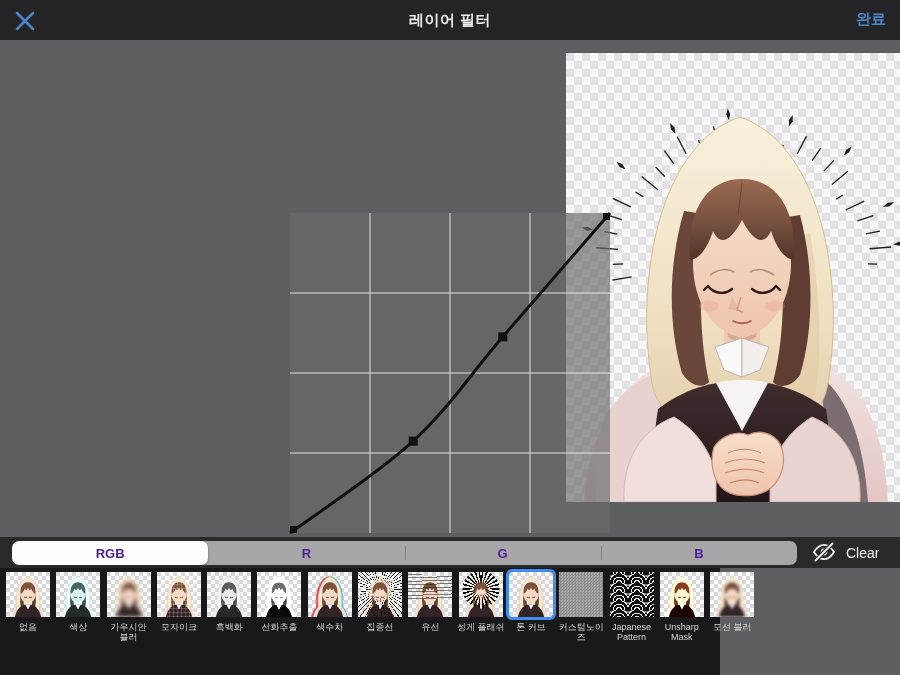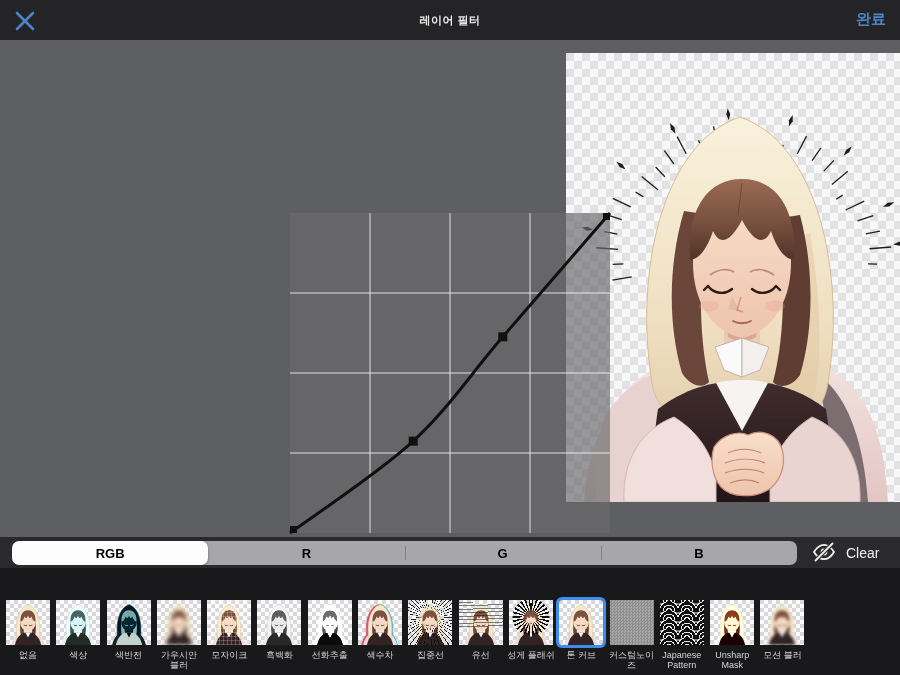--- a/index.html
+++ b/index.html
@@ -6,54 +6,54 @@
   html,body { width:900px; height:675px; overflow:hidden; background:#000;
     font-family:"Liberation Sans","DejaVu Sans",sans-serif; }
   .app { position:relative; width:900px; height:675px; background:#5d5f62; }
 
   
   .hdr { position:absolute; top:0; left:0; width:900px; height:40px; background:#242427;
     display:flex; align-items:center; }
   .hdr-close { position:absolute; left:12px; top:8px; width:26px; height:26px; background:none;
     border:none; cursor:pointer; }
   .hdr-close svg { width:100%; height:100%; }
-  .hdr-title { flex:1; text-align:center; color:#ececec; font-size:11px; font-weight:bold;
+  .hdr-title { flex:1; text-align:center; color:#ececec; font-size:15px; font-weight:bold;
     letter-spacing:.5px; }
   .hdr-done { position:absolute; right:14px; top:10px; background:none; border:none;
     color:#4d86c6; font-size:15px; font-weight:bold; cursor:pointer;
     font-family:"Liberation Sans",sans-serif;text-align:center; }
 
   
   .canvas { position:absolute; top:40px; left:0; width:900px; height:497px; background:#5d5f62; overflow:hidden; }
   .preview { position:absolute; left:566px; top:13px; width:334px; height:449px;
     background:repeating-conic-gradient(#f7f7f8 0 90deg,#e2e2e4 0 180deg) 0 0/16px 16px; }
   .preview svg { position:absolute; inset:0; width:100%; height:100%; }
   .grid-overlay { position:absolute; left:290px; top:173px; width:320px; height:320px;
     background:rgba(106,106,109,.68); cursor:crosshair; }
   .grid-overlay svg { position:absolute; inset:0; width:100%; height:100%; overflow:visible; }
 
   
   .chbar { position:absolute; top:537px; left:0; width:900px; height:31px; background:#2a2a2c; }
   .segmented { position:absolute; left:12px; top:4px; width:785px; height:24px; background:#a7a7aa;
     border-radius:7px; display:flex; overflow:hidden; }
   .seg { flex:1; display:flex; align-items:center; justify-content:center; font-size:13px;
-    font-weight:bold; color:#000000; cursor:pointer; position:relative; background:none; border:none;
+    font-weight:bold; color:#4c1d95; cursor:pointer; position:relative; background:none; border:none;
     font-family:"Liberation Sans",sans-serif; }
   .seg.divider::before { content:""; position:absolute; left:0; top:5px; bottom:5px; width:1px;
     background:rgba(60,60,60,.35); }
   .seg.selected { background:#fdfdfd; border-radius:7px; box-shadow:0 1px 3px rgba(0,0,0,.35); }
   .eye-btn { position:absolute; left:806px; top:2px; width:36px; height:27px; background:none;
     border:none; cursor:pointer; }
   .eye-btn svg { width:26px; height:22px; margin-top:2px; }
   .clear-btn { position:absolute; left:846px; top:5px; height:22px; background:none; border:none;
     color:#f0f0f0; font-size:14px; cursor:pointer; font-family:"Liberation Sans",sans-serif; }
 
   
-  .fbar { position:absolute; top:568px; left:0; width:900px; height:107px; background:#19191b;
-    display:flex; align-items:flex-start; padding:32px 0 0 6px; }
+  .fbar { position:absolute; top:568px; left:0; width:720px; height:107px; background:#19191b;
+    display:flex; align-items:flex-start; padding:4px 0 0 6px; }
   .thumb-item { width:44px; margin-right:6.3px; flex:none; cursor:pointer; }
   .thumb-box { position:relative; width:44px; height:45px; overflow:hidden; }
   .thumb-box.checker { background:repeating-conic-gradient(#fbfbfb 0 90deg,#d8d8da 0 180deg) 0 0/8px 8px; }
   .thumb-box.selected { box-shadow:0 0 0 3px #3f8cf0; border-radius:3px; }
   .thumb-box svg.mini { position:absolute; inset:0; width:100%; height:100%; }
   .thumb-box .fx { position:absolute; inset:0; pointer-events:none; }
   .thumb-label { width:58px; margin:5px 0 0 -7px; text-align:center; color:#d6d6d6; font-size:9px;
     line-height:10px; white-space:pre; }
 
   
@@ -257,29 +257,20 @@
       <div class="thumb-item">
         <div class="thumb-box look-hue checker">
           <svg class="mini" viewBox="0 0 44 48">
             <use href="#mini-char"></use>
           </svg>
           <div class="fx"></div>
         </div>
         <div class="thumb-label">색상</div>
       </div>
       <div class="thumb-item">
-        <div class="thumb-box look-invert checker">
-          <svg class="mini" viewBox="0 0 44 48">
-            <use href="#mini-char"></use>
-          </svg>
-          <div class="fx"></div>
-        </div>
-        <div class="thumb-label">색반전</div>
-      </div>
-      <div class="thumb-item">
         <div class="thumb-box look-gblur checker">
           <svg class="mini" viewBox="0 0 44 48">
             <use href="#mini-char"></use>
           </svg>
           <div class="fx"></div>
         </div>
         <div class="thumb-label">가우시안
 블러</div>
       </div>
       <div class="thumb-item">

